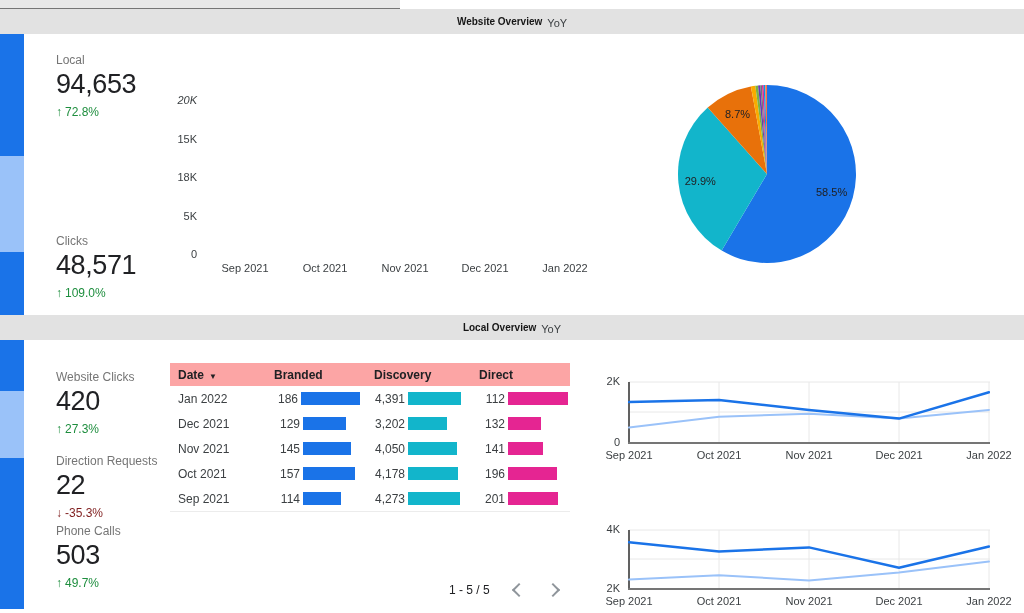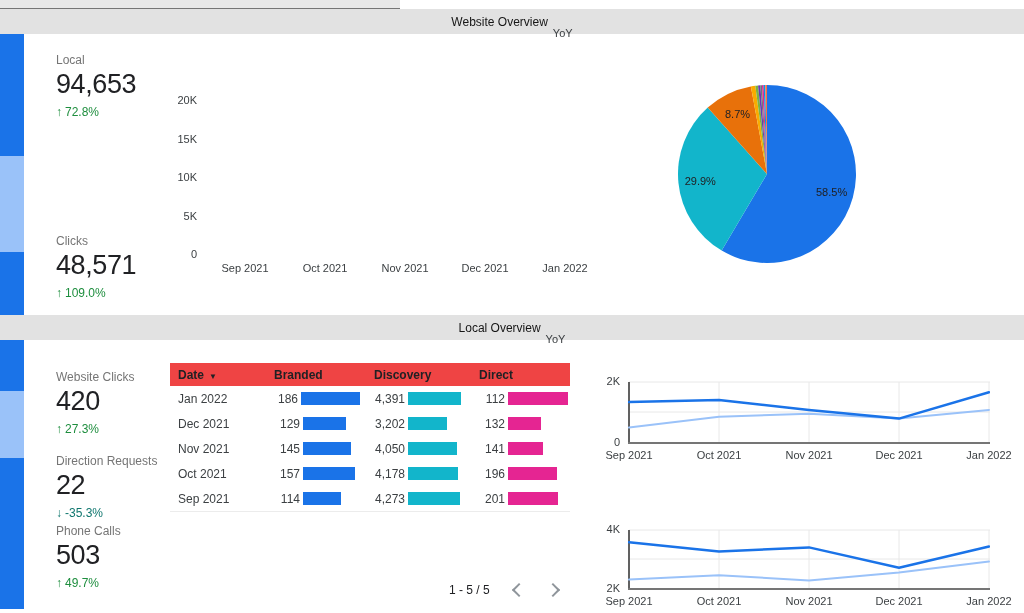--- a/index.html
+++ b/index.html
@@ -1,35 +1,35 @@
 <!DOCTYPE html>
 <html><head>
 <meta charset="utf-8">
 <style>
   html,body{margin:0;padding:0;background:#fff;}
   body{font-family:"Liberation Sans",sans-serif;-webkit-font-smoothing:antialiased;}
   #canvas{position:relative;width:1024px;height:613px;background:#fff;overflow:hidden;}
   .abs{position:absolute;}
   .section-bar{position:absolute;left:0;width:1024px;height:25px;background:#e2e2e2;
     display:flex;align-items:center;justify-content:center;gap:5px;}
-  .section-title{font-size:12px;font-weight:normal;color:#161616;}
-  .section-suffix{font-size:11px;color:#3c4043;position:relative;top:11px;}
+  .section-title{font-size:10px;font-weight:bold;color:#161616;}
+  .section-suffix{font-size:11px;color:#3c4043;position:relative;top:1px;}
   .scorecard{position:absolute;}
   .sc-label{font-size:12px;color:#757575;}
   .sc-value{font-size:27px;color:#202124;margin-top:2px;letter-spacing:-0.4px;}
   .sc-delta{font-size:12px;margin-top:5px;}
   .delta-up{color:#1e8e3e;}
-  .delta-down{color:#0f766e;}
+  .delta-down{color:#7f1d1d;}
   .sc-arrow{font-weight:bold;margin-right:3px;}
   .legend-item{display:flex;align-items:center;gap:7px;font-size:11px;color:#202124;white-space:nowrap;}
   .swatch-rect{width:20px;height:13px;display:inline-block;flex:none;}
   .axis-label{position:absolute;font-size:11px;color:#3c4043;line-height:13px;}
   .tick-label-right{text-align:right;}
   .center{text-align:center;}
-  .t-header{position:absolute;background:#ef4444;display:grid;align-items:center;
+  .t-header{position:absolute;background:#fca5a5;display:grid;align-items:center;
     font-weight:bold;font-size:12px;color:#202124;}
   .t-row{position:absolute;display:grid;align-items:center;font-size:12px;color:#3c4043;
     border-bottom:1px solid #ececec;background:#fff;}
   .t-cell-num{display:flex;align-items:center;}
   .t-num{text-align:right;display:inline-block;}
   .t-bar{height:13px;margin-left:3px;display:inline-block;}
   .pag-text{font-size:12px;color:#202124;}
   .chev{width:8px;height:8px;display:inline-block;cursor:pointer;}
   .chev-left{border-left:2px solid #8f959b;border-bottom:2px solid #8f959b;transform:rotate(45deg);}
   .chev-right{border-right:2px solid #8f959b;border-top:2px solid #8f959b;transform:rotate(45deg);}
@@ -82,23 +82,23 @@
     </div>
     <div style="left: 205px; top: 100px; width: 400px; height: 1px; background: rgb(232, 232, 232);"></div>
     <div style="left: 205px; top: 119.3px; width: 400px; height: 1px; background: rgb(232, 232, 232);"></div>
     <div style="left: 205px; top: 138.5px; width: 400px; height: 1px; background: rgb(232, 232, 232);"></div>
     <div style="left: 205px; top: 157.8px; width: 400px; height: 1px; background: rgb(232, 232, 232);"></div>
     <div style="left: 205px; top: 177px; width: 400px; height: 1px; background: rgb(232, 232, 232);"></div>
     <div style="left: 205px; top: 196.3px; width: 400px; height: 1px; background: rgb(232, 232, 232);"></div>
     <div style="left: 205px; top: 215.5px; width: 400px; height: 1px; background: rgb(232, 232, 232);"></div>
     <div style="left: 205px; top: 234.8px; width: 400px; height: 1px; background: rgb(232, 232, 232);"></div>
     <div style="left: 205px; top: 254px; width: 400px; height: 2px; background: rgb(117, 117, 117);"></div>
-    <div class="axis-label tick-label-right" style="left: 153px; top: 94px; width: 44px;">20K</div>
+    <div class="axis-label tick-label-right" style="left: 153px; top: 94px; width: 44px; font-style: italic;">20K</div>
     <div class="axis-label tick-label-right" style="left: 153px; top: 132.5px; width: 44px;">15K</div>
-    <div class="axis-label tick-label-right" style="left: 153px; top: 171px; width: 44px;">10K</div>
+    <div class="axis-label tick-label-right" style="left: 153px; top: 171px; width: 44px;">18K</div>
     <div class="axis-label tick-label-right" style="left: 153px; top: 209.5px; width: 44px;">5K</div>
     <div class="axis-label tick-label-right" style="left: 153px; top: 248px; width: 44px;">0</div>
     <div style="left: 220px; top: 108.5px; width: 24px; height: 145.5px; background: rgb(26, 115, 232);"></div>
     <div style="left: 246px; top: 157.8px; width: 24px; height: 96.3px; background: rgb(154, 194, 249);"></div>
     <div class="axis-label center" style="left: 205px; top: 262px; width: 80px;">Sep 2021</div>
     <div style="left: 300px; top: 114.6px; width: 24px; height: 139.4px; background: rgb(26, 115, 232);"></div>
     <div style="left: 326px; top: 187px; width: 24px; height: 67px; background: rgb(154, 194, 249);"></div>
     <div class="axis-label center" style="left: 285px; top: 262px; width: 80px;">Oct 2021</div>
     <div style="left: 380px; top: 103.1px; width: 24px; height: 150.9px; background: rgb(26, 115, 232);"></div>
     <div class="axis-label center" style="left: 365px; top: 262px; width: 80px;">Nov 2021</div>

